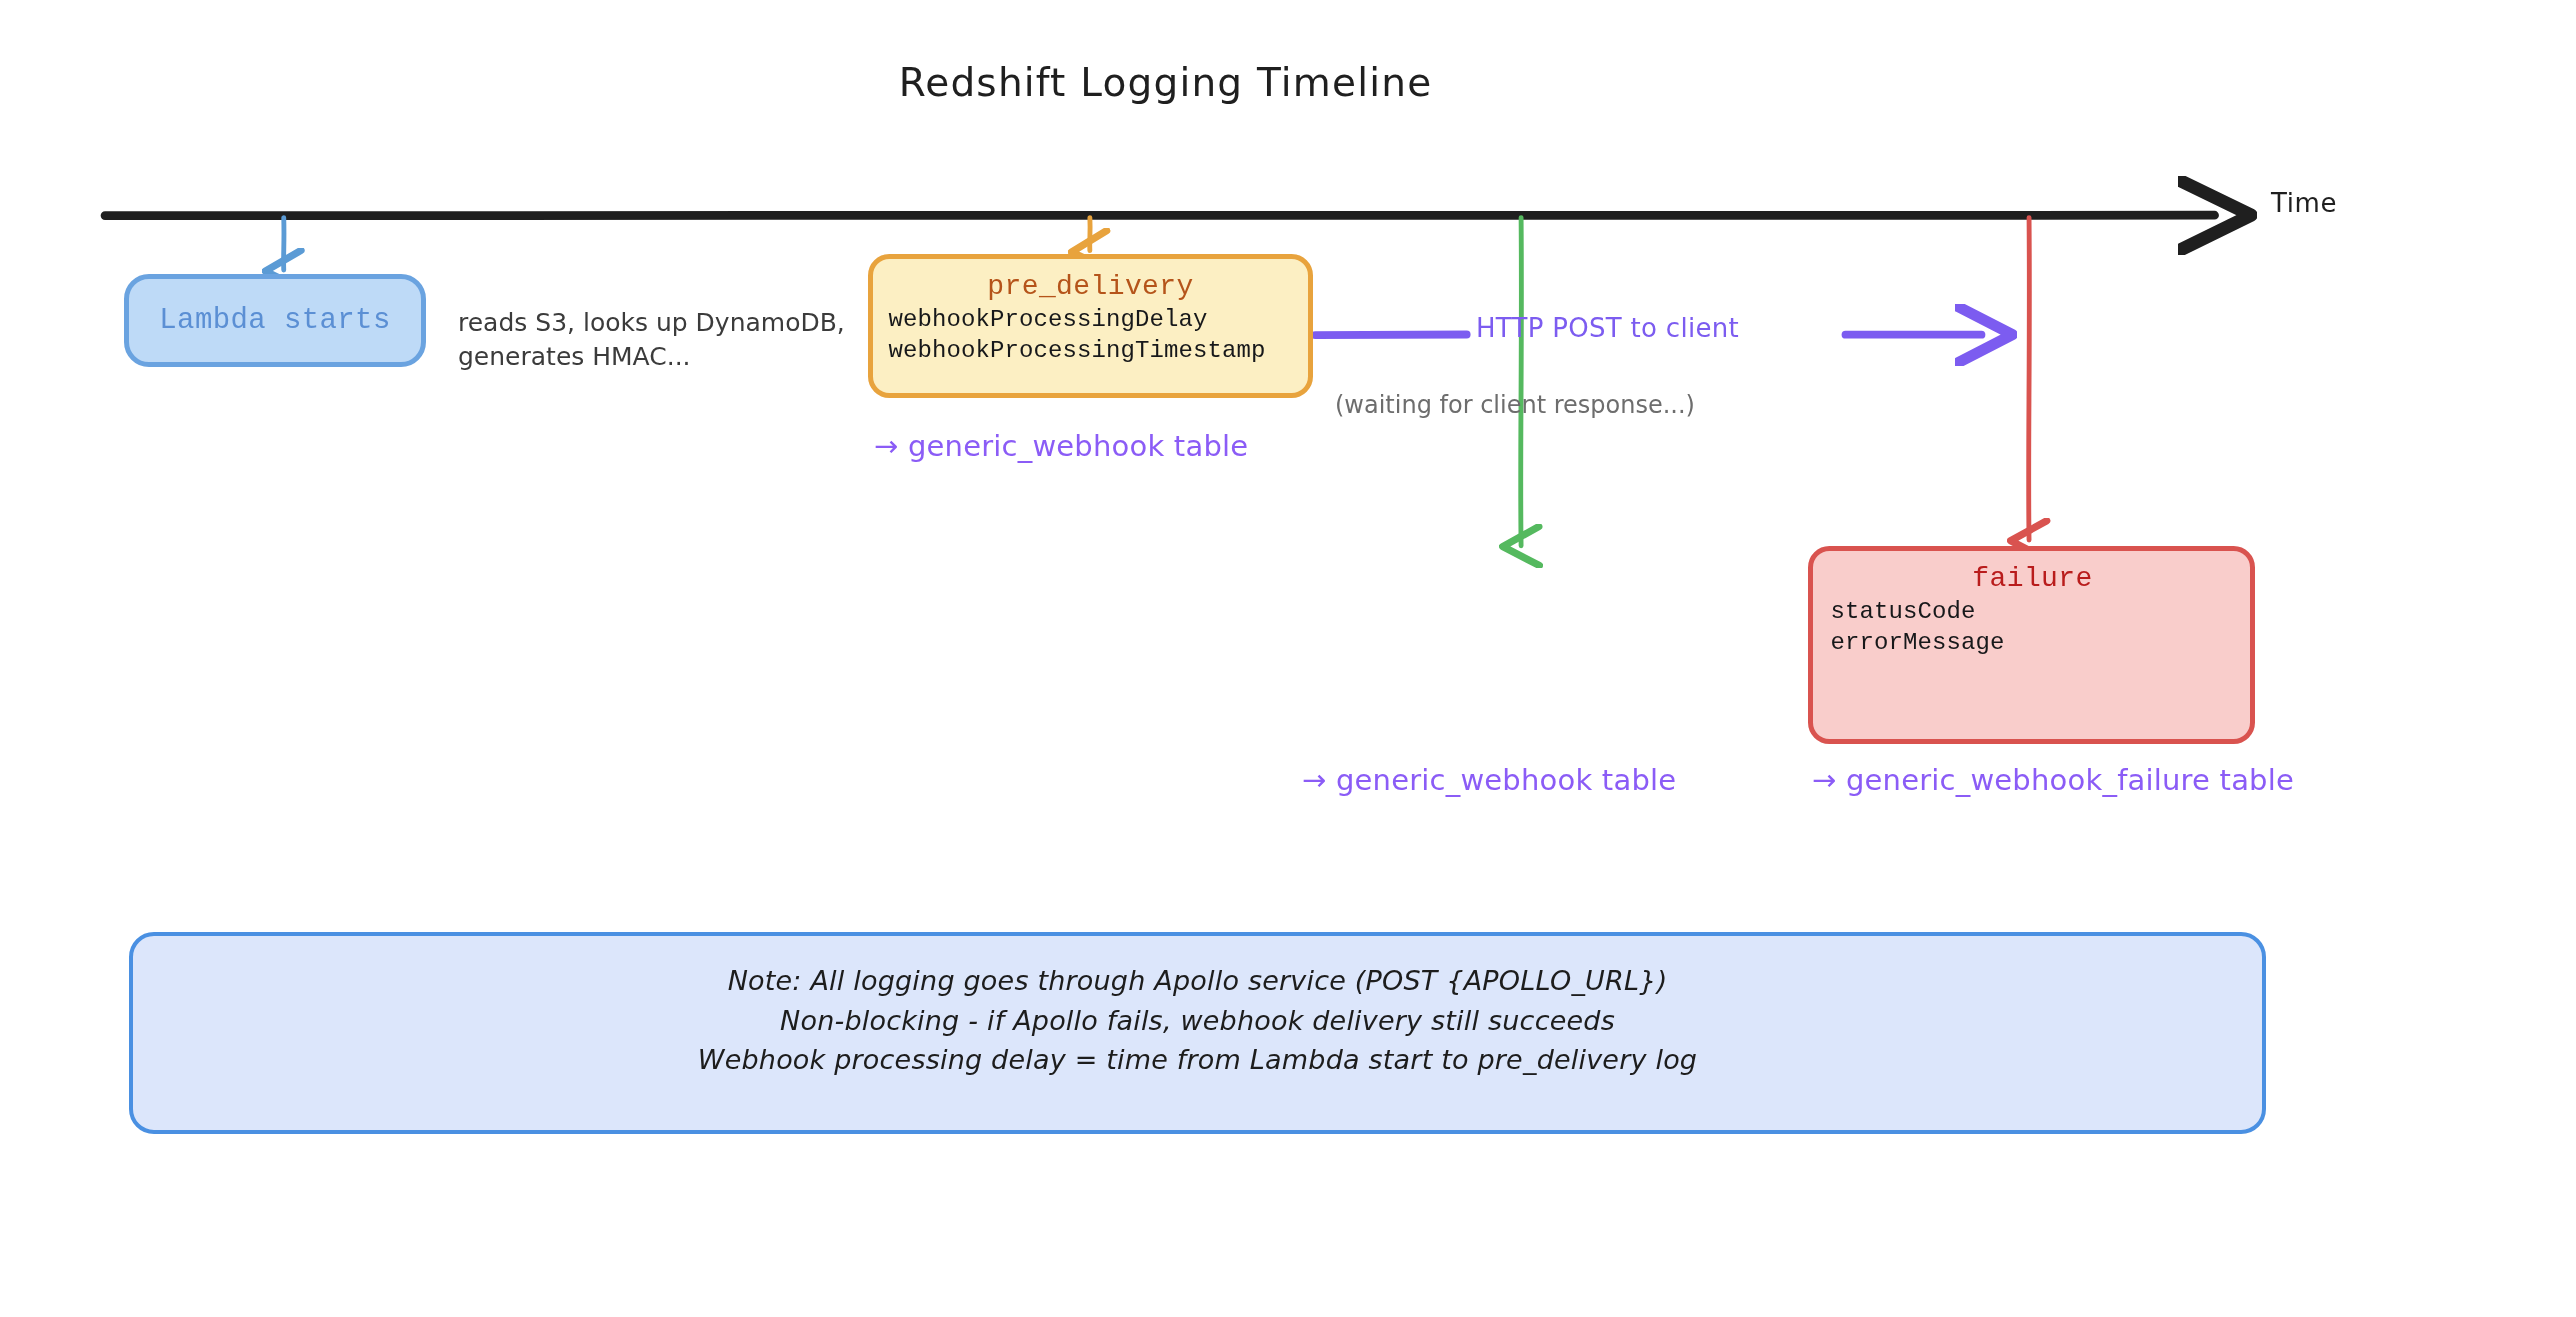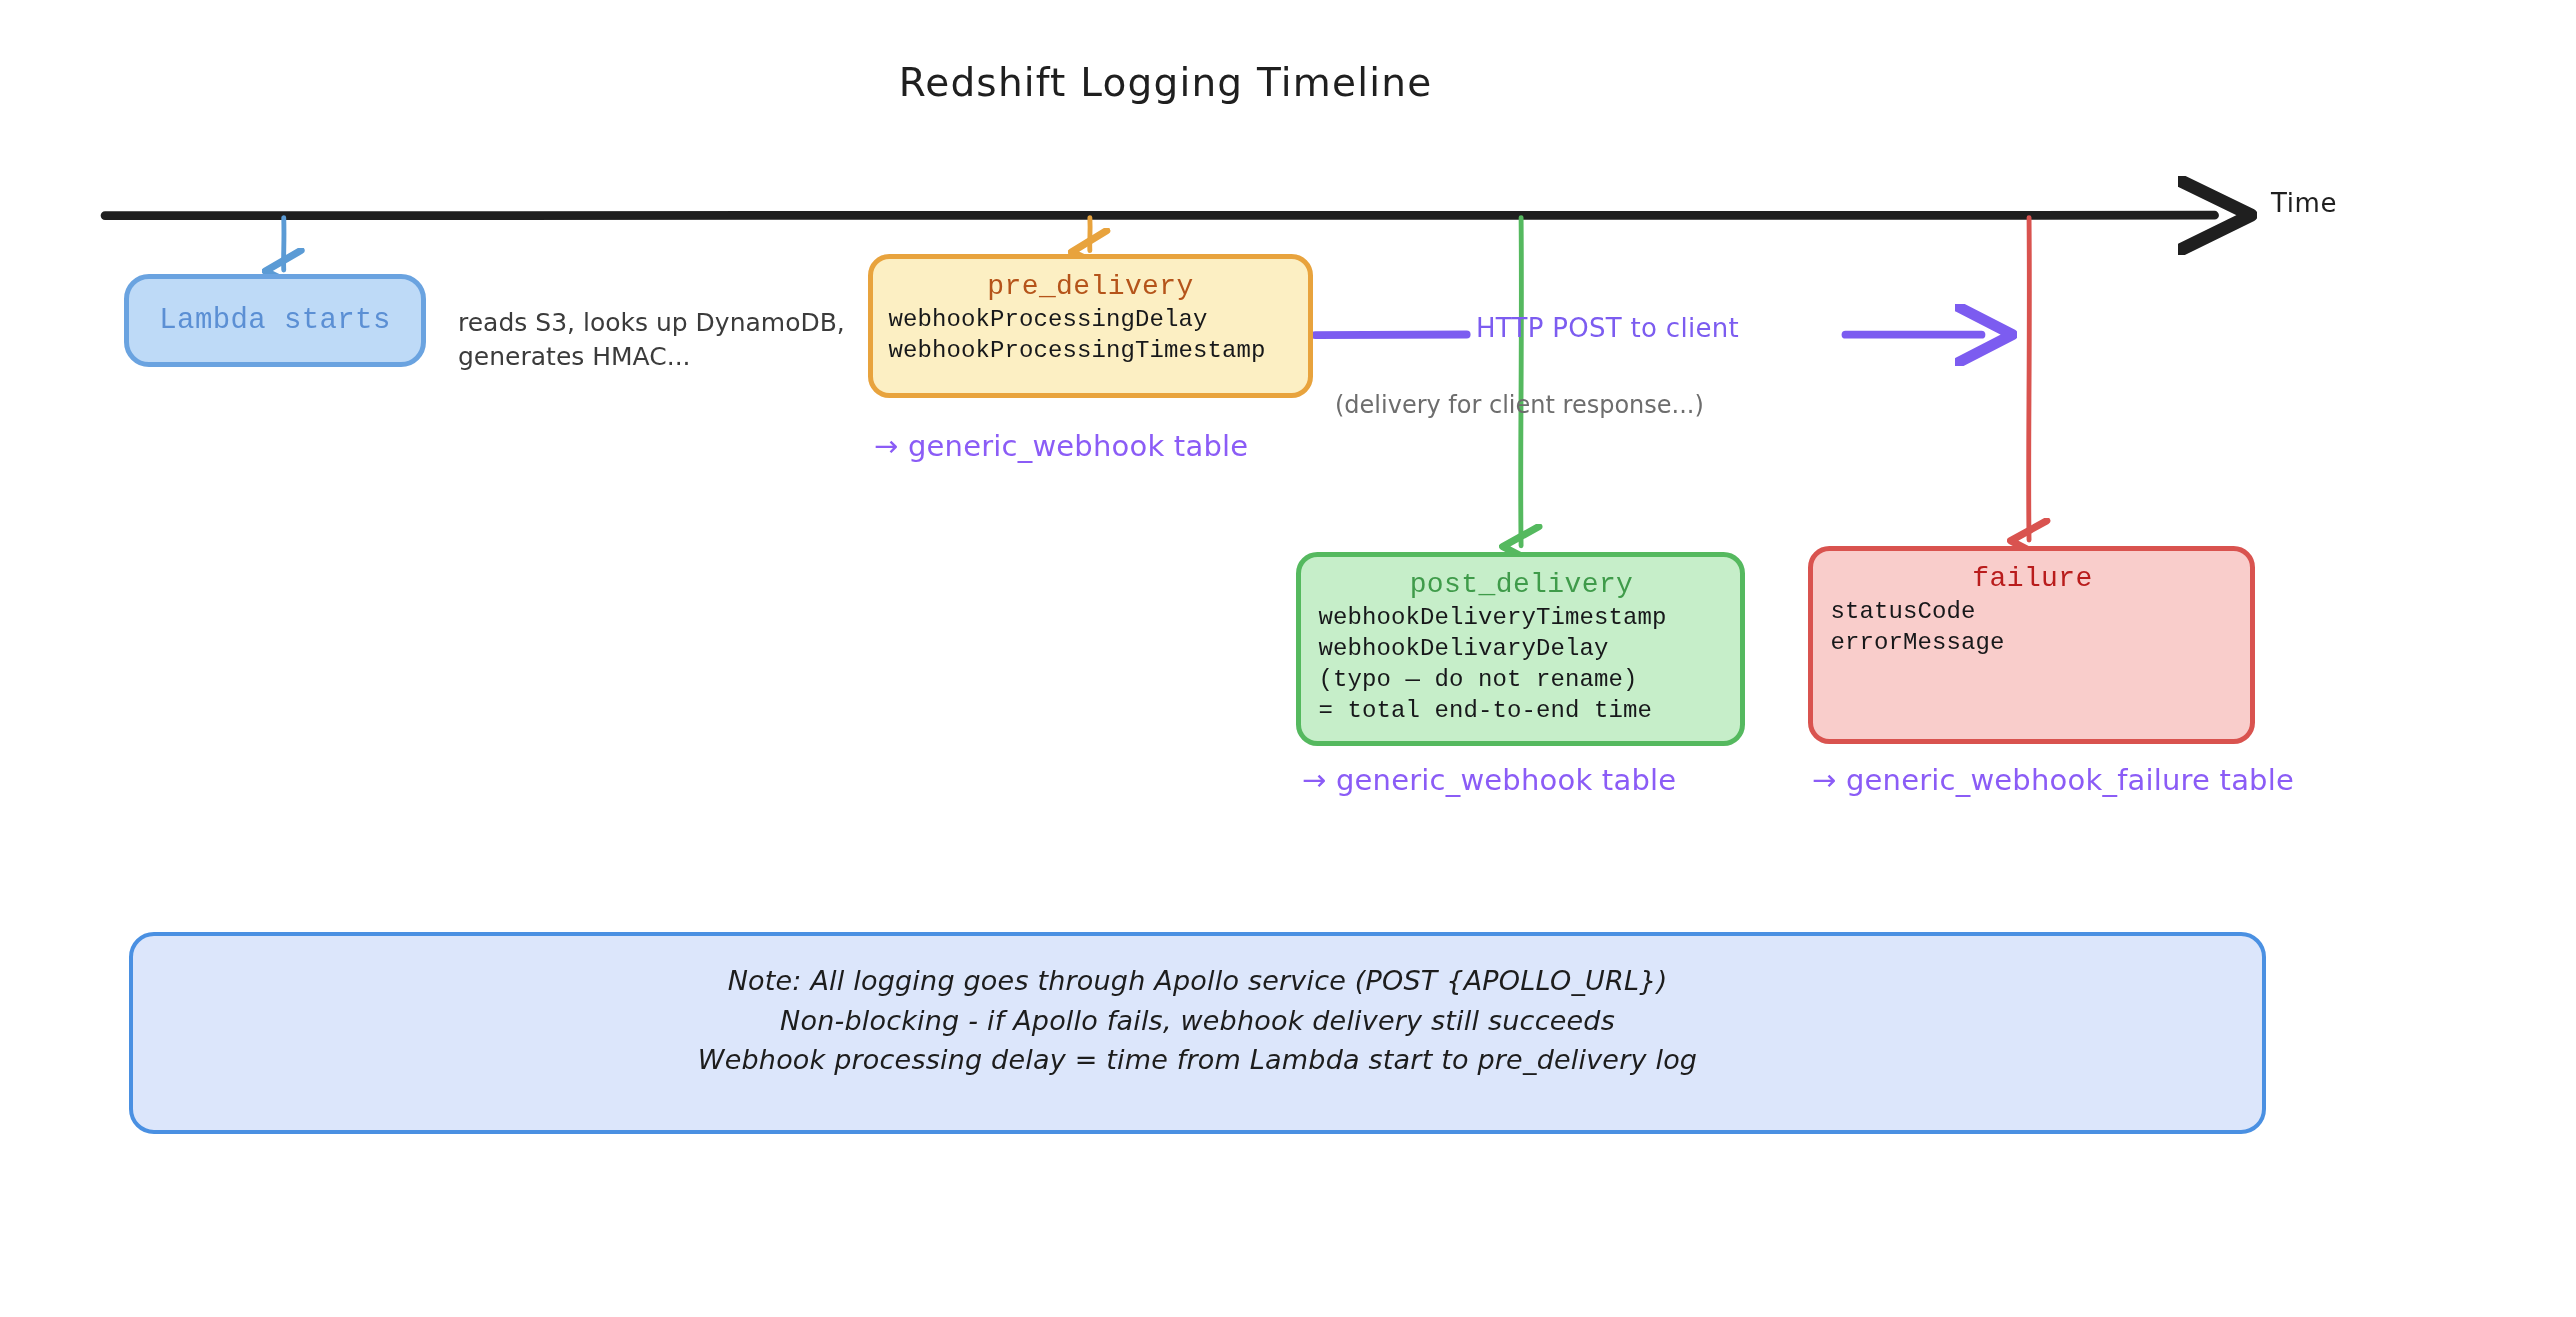--- a/index.html
+++ b/index.html
@@ -265,38 +265,31 @@
     <div>generates HMAC...</div>
   </div>
 
   <div class="node" id="node-pre">
     <div class="node-title">pre_delivery</div>
     <div class="node-line">webhookProcessingDelay</div>
     <div class="node-line">webhookProcessingTimestamp</div>
   </div>
   <div class="caption" id="cap-pre">→  generic_webhook table</div>
 
-  <div class="node" id="node-post">
-    <div class="node-title">post_delivery</div>
-    <div class="node-line">webhookDeliveryTimestamp</div>
-    <div class="node-line">webhookDelivaryDelay</div>
-    <div class="node-line">(typo — do not rename)</div>
-    <div class="node-line">= total end-to-end time</div>
-  </div>
   <div class="caption" id="cap-post">→  generic_webhook table</div>
 
   <div class="node" id="node-fail">
     <div class="node-title">failure</div>
     <div class="node-line">statusCode</div>
     <div class="node-line">errorMessage</div>
   </div>
   <div class="caption" id="cap-fail">→  generic_webhook_failure table</div>
 
   <div id="http-label">HTTP POST to client</div>
-  <div id="waiting-label">(delivery for client response...)</div>
+  <div id="waiting-label">(waiting for client response...)</div>
 
   <div id="note-box">
     <div class="note-line">Note: All logging goes through Apollo service (POST {APOLLO_URL})</div>
     <div class="note-line">Non-blocking - if Apollo fails, webhook delivery still succeeds</div>
     <div class="note-line">Webhook processing delay = time from Lambda start to pre_delivery log</div>
   </div>
 
 </div>
 
 

